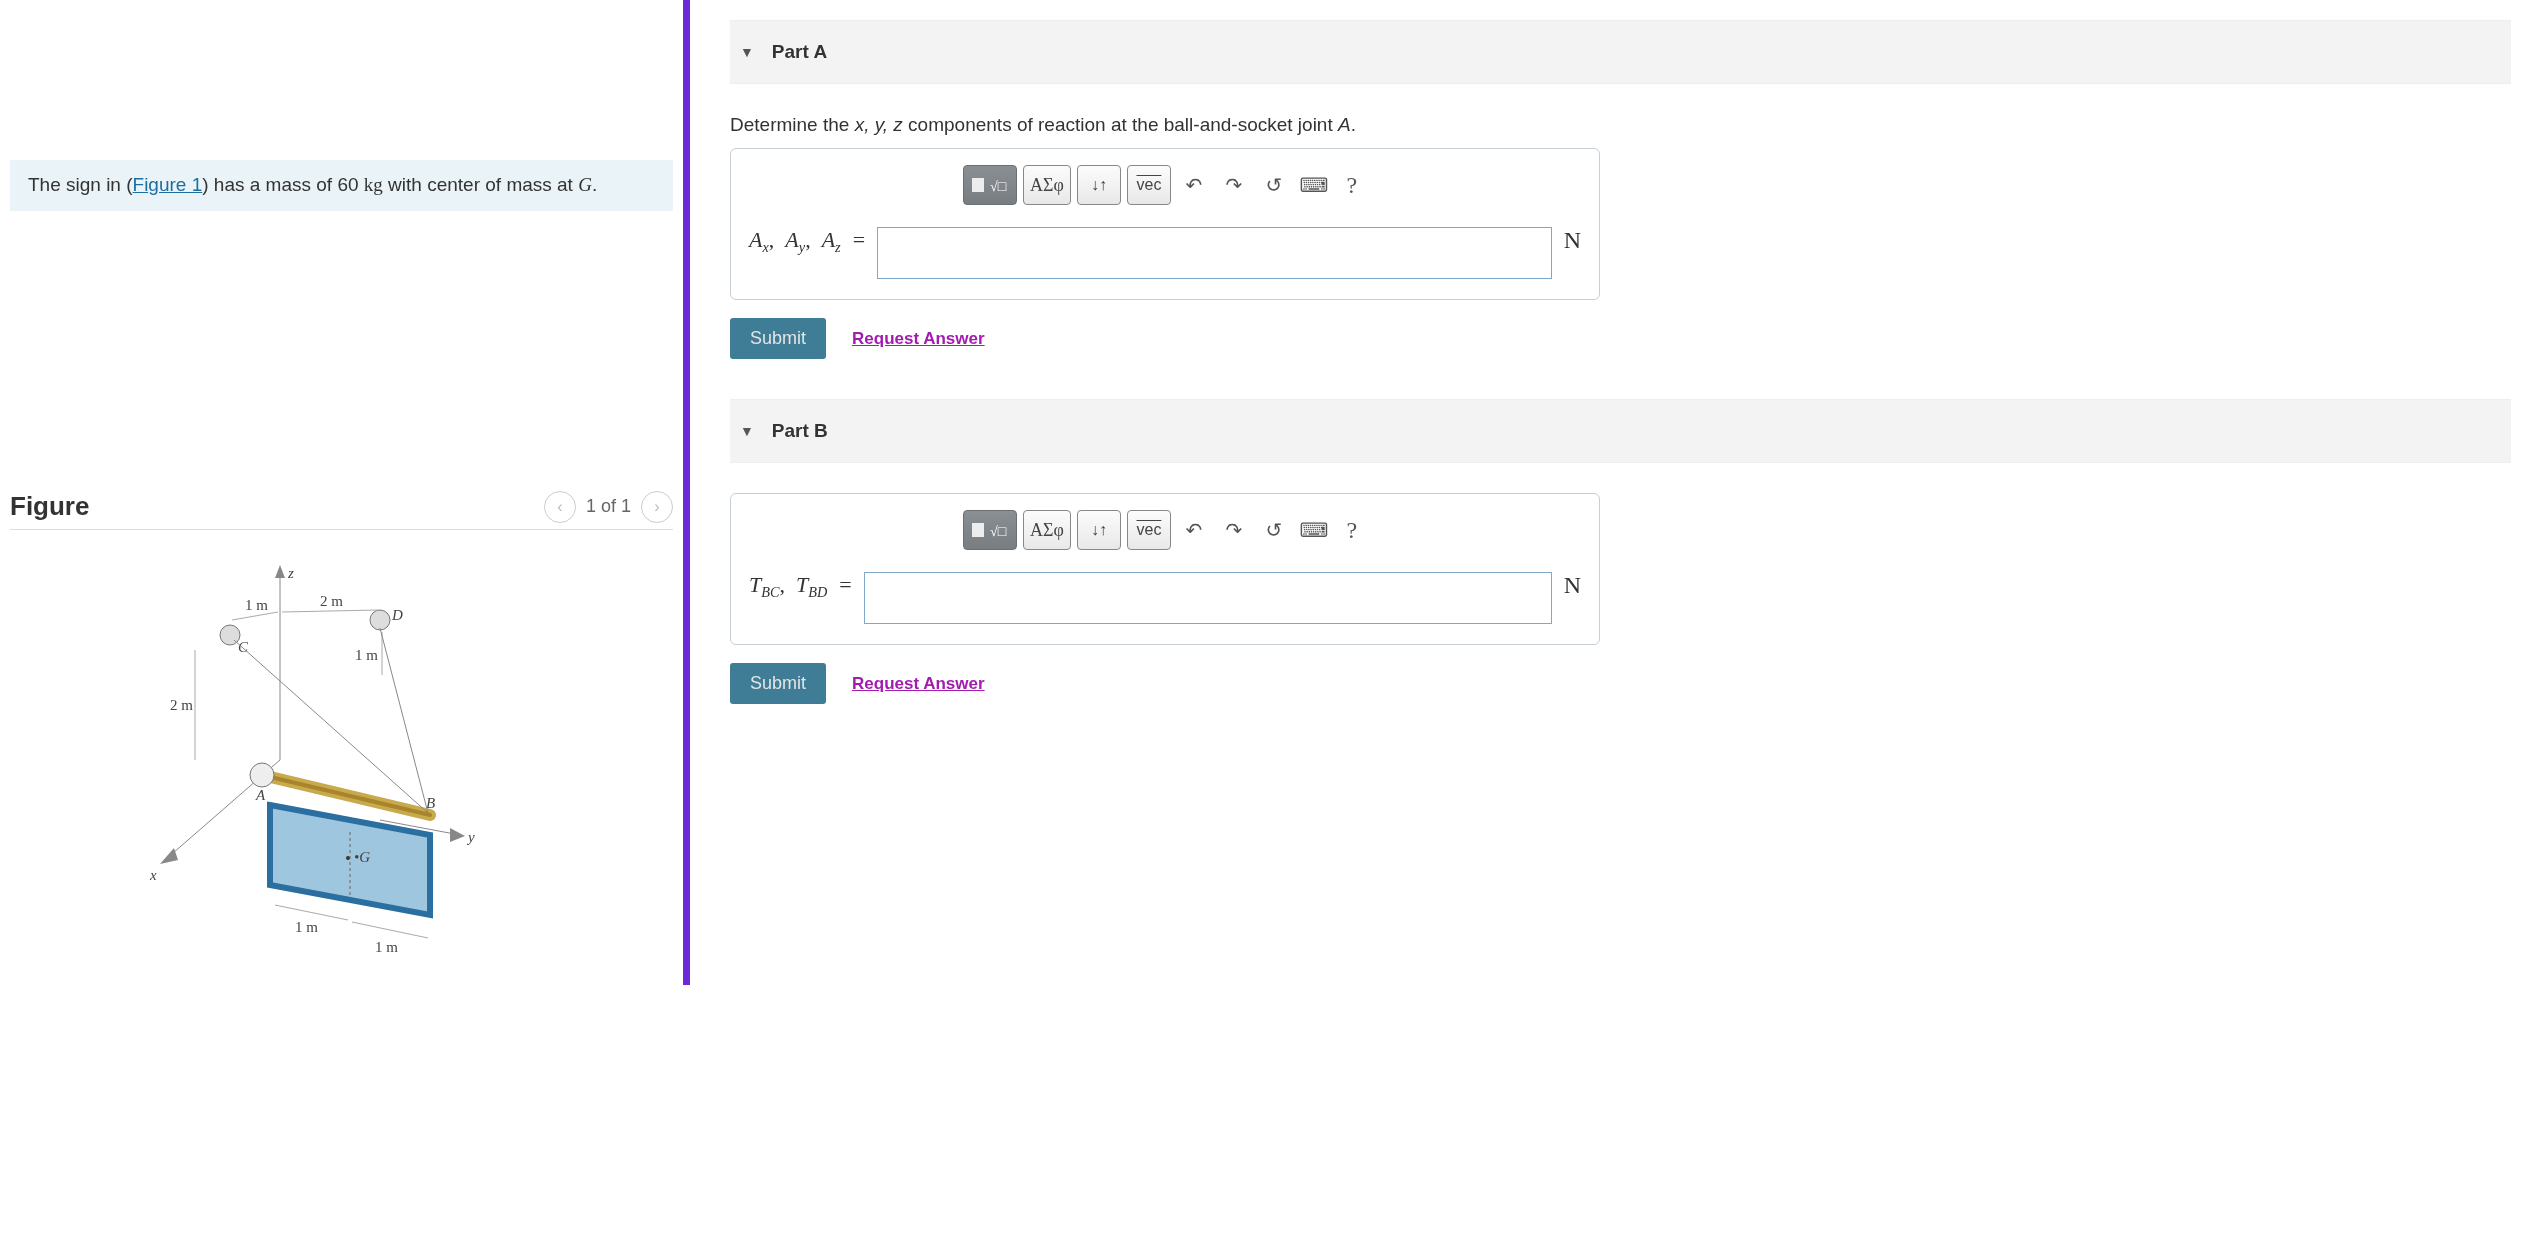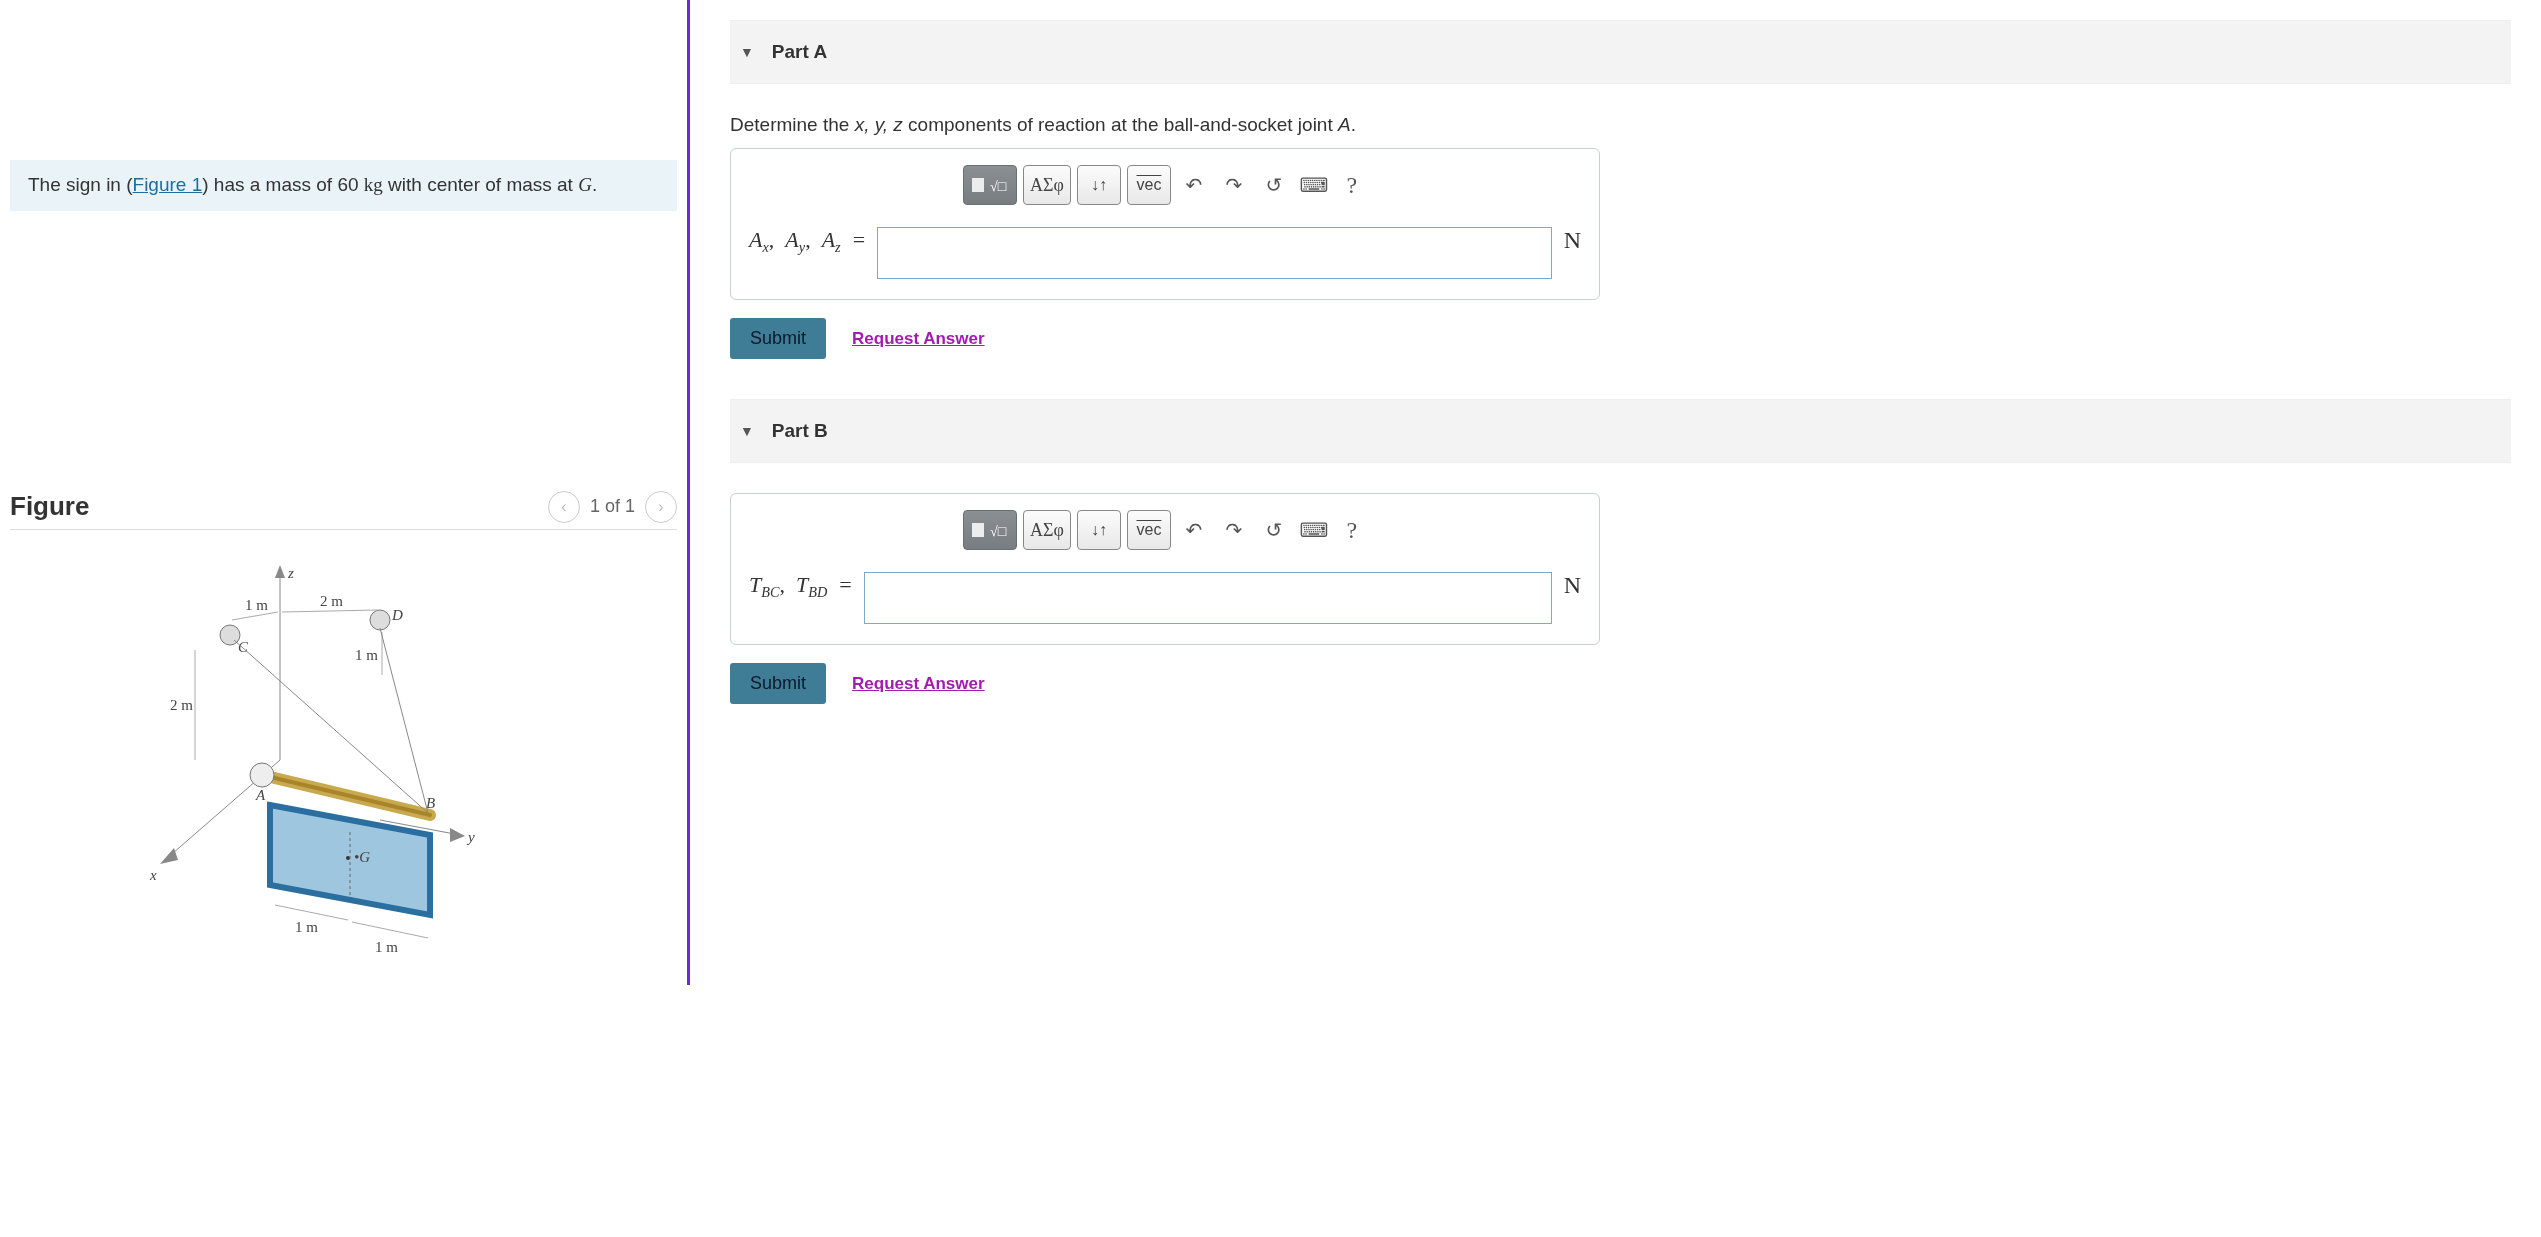--- a/index.html
+++ b/index.html
@@ -10,21 +10,21 @@
     color: #333;
     background: #fff;
   }
   .page {
     display: flex;
     width: 100%;
   }
   .left-col {
     width: 690px;
     padding: 20px 10px 20px 10px;
-    border-right: 3px solid #6d28d9;
+    border-right: 7px solid #6d28d9;
   }
   .right-col {
     flex: 1;
     padding: 20px 30px 20px 40px;
   }
   .problem-box {
     background: #eaf3f7;
     padding: 12px 18px;
     margin-top: 140px;
     line-height: 1.4;
@@ -112,21 +112,21 @@
     border: 1px solid #7fa8c9;
     background: #fff;
     padding: 4px 8px;
     font-size: 18px;
   }
   .unit-right { font-family: "Times New Roman", serif; font-size: 24px; }
 
   .action-row { margin-top: 18px; display: flex; align-items: center; gap: 26px; }
   .submit-btn {
     background: #3f7d97;
-    color: #0f172a;
+    color: #e5e5e5;
     border: none;
     border-radius: 3px;
     padding: 10px 20px;
     font-size: 18px;
     cursor: pointer;
   }
   .request-link {
     color: #a21caf;
     text-decoration: underline;
     font-weight: bold;

